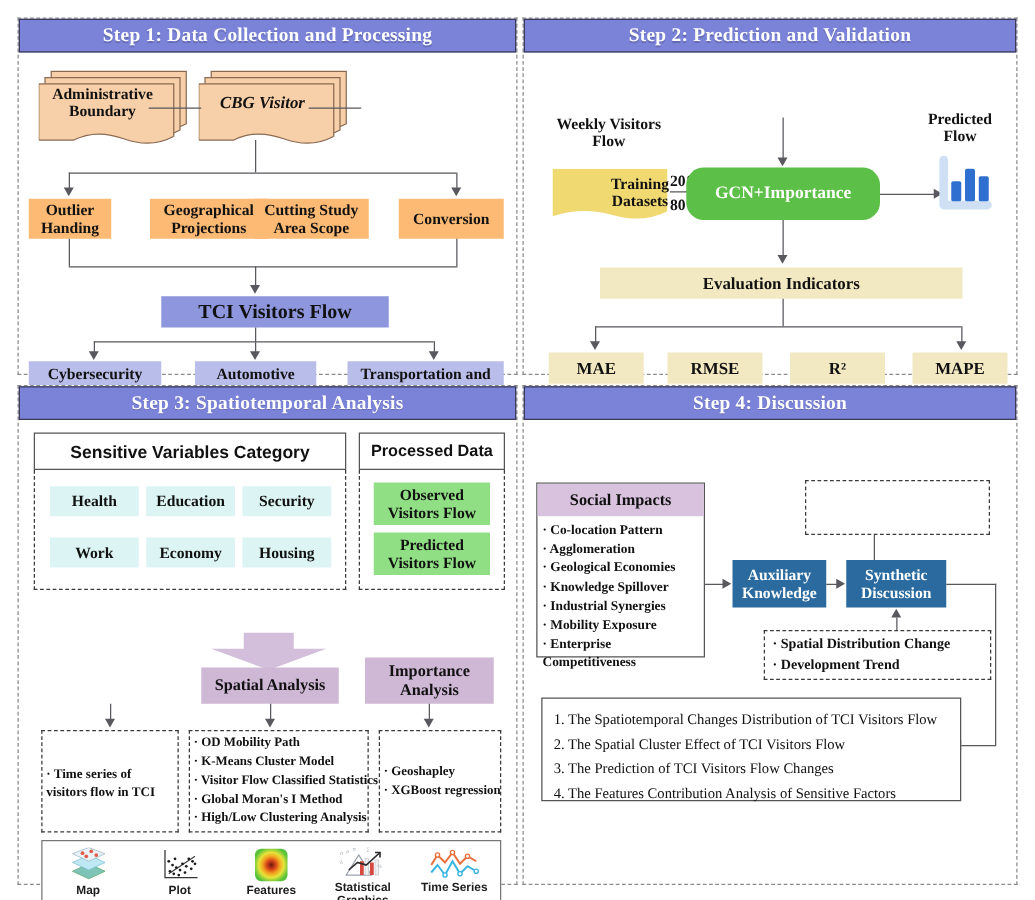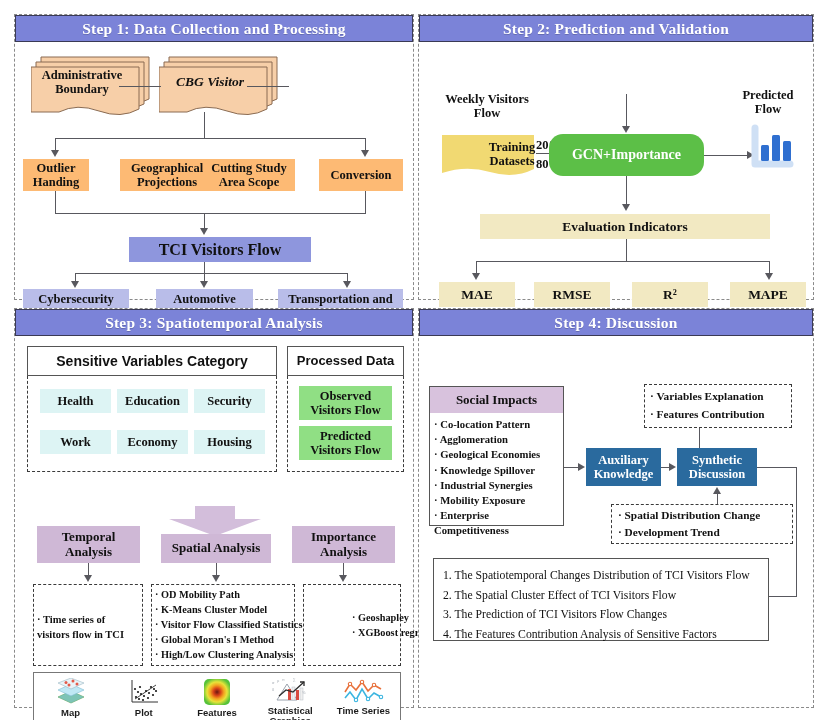--- a/index.html
+++ b/index.html
@@ -232,21 +232,20 @@
       <div class="dashbox" style="left:272px; top:40px; width:117px; height:96px; border-top:none;"></div>
       <div class="box lgreen" style="left:284px; top:50px; width:93px; height:34px; font-size:12.5px;">Observed Visitors Flow</div>
       <div class="box lgreen" style="left:284px; top:90px; width:93px; height:34px; font-size:12.5px;">Predicted Visitors Flow</div>
 
       <div style="position:absolute; left:152px; top:170px;">
         <svg width="96" height="30" viewBox="0 0 96 30">
           <path d="M28,0 H68 V13 H94 L48,30 L2,13 H28 Z" fill="#d3bedb"></path>
         </svg>
       </div>
 
-      <div class="box purple" style="left:22px; top:190px; width:103px; height:37px; font-size:13px;">Temporal Analysis</div>
       <div class="box purple" style="left:146px; top:198px; width:110px; height:29px; font-size:13px;">Spatial Analysis</div>
       <div class="box purple" style="left:277px; top:190px; width:103px; height:37px; font-size:13px;">Importance Analysis</div>
 
       <div class="ln vln" style="left:73px; top:227px; height:14px;"></div>
       <div class="arw arw-d" style="left:69px; top:239px;"></div>
       <div class="ln vln" style="left:201px; top:227px; height:14px;"></div>
       <div class="arw arw-d" style="left:197px; top:239px;"></div>
       <div class="ln vln" style="left:328px; top:227px; height:14px;"></div>
       <div class="arw arw-d" style="left:324px; top:239px;"></div>
 
@@ -259,21 +258,21 @@
       <div class="dashbox" style="left:136px; top:248px; width:144px; height:82px;"></div>
       <div class="bullets" style="left:140px; top:252px; width:150px; font-size:10.3px; line-height:1.45;">
         <div>· OD Mobility Path</div>
         <div>· K-Means Cluster Model</div>
         <div>· Visitor Flow Classified Statistics</div>
         <div>· Global Moran's I Method</div>
         <div>· High/Low Clustering Analysis</div>
       </div>
 
       <div class="dashbox" style="left:288px; top:248px; width:98px; height:82px;"></div>
-      <div class="bullets" style="left:292px; top:274px; width:100px; font-size:10.3px; line-height:1.5;margin-left:45px;">
+      <div class="bullets" style="left:292px; top:274px; width:100px; font-size:10.3px; line-height:1.5;">
         <div>· Geoshapley</div>
         <div>· XGBoost regression</div>
       </div>
 
       <div class="iconrow" style="left:18px; top:336px; width:368px; height:55px;">
 
         <div class="iconcell">
           <svg width="34" height="28" viewBox="0 0 34 28">
             <path d="M4,19 L17,13 L30,19 L17,25 Z" fill="#8fd07a" stroke="#5ea34c" stroke-width=".6"></path>
             <path d="M4,19 L17,13 L30,19 L17,25 Z" fill="#6fb9e8" opacity=".55"></path>
@@ -381,24 +380,20 @@
         <div>· Agglomeration</div>
         <div>· Geological Economies</div>
         <div>· Knowledge Spillover</div>
         <div>· Industrial Synergies</div>
         <div>· Mobility Exposure</div>
         <div>· Enterprise</div>
         <div>Competitiveness</div>
       </div>
 
       <div class="dashbox" style="left:225px; top:48px; width:148px; height:44px;"></div>
-      <div class="bullets" style="left:231px; top:52px; width:150px; font-size:11.3px; line-height:1.56;">
-        <div>· Variables Explanation</div>
-        <div>· Features Contribution</div>
-      </div>
 
       <div class="ln vln" style="left:280px; top:92px; height:28px;"></div>
       <div class="arw arw-d" style="left:276px; top:118px;"></div>
 
       <div class="ln hln" style="left:145px; top:131px; width:16px;"></div>
       <div class="arw arw-r" style="left:159px; top:127px;"></div>
 
       <div class="box steel" style="left:167px; top:112px; width:75px; height:38px; font-size:12.5px;">Auxiliary Knowledge</div>
 
       <div class="ln hln" style="left:242px; top:131px; width:10px;"></div>

